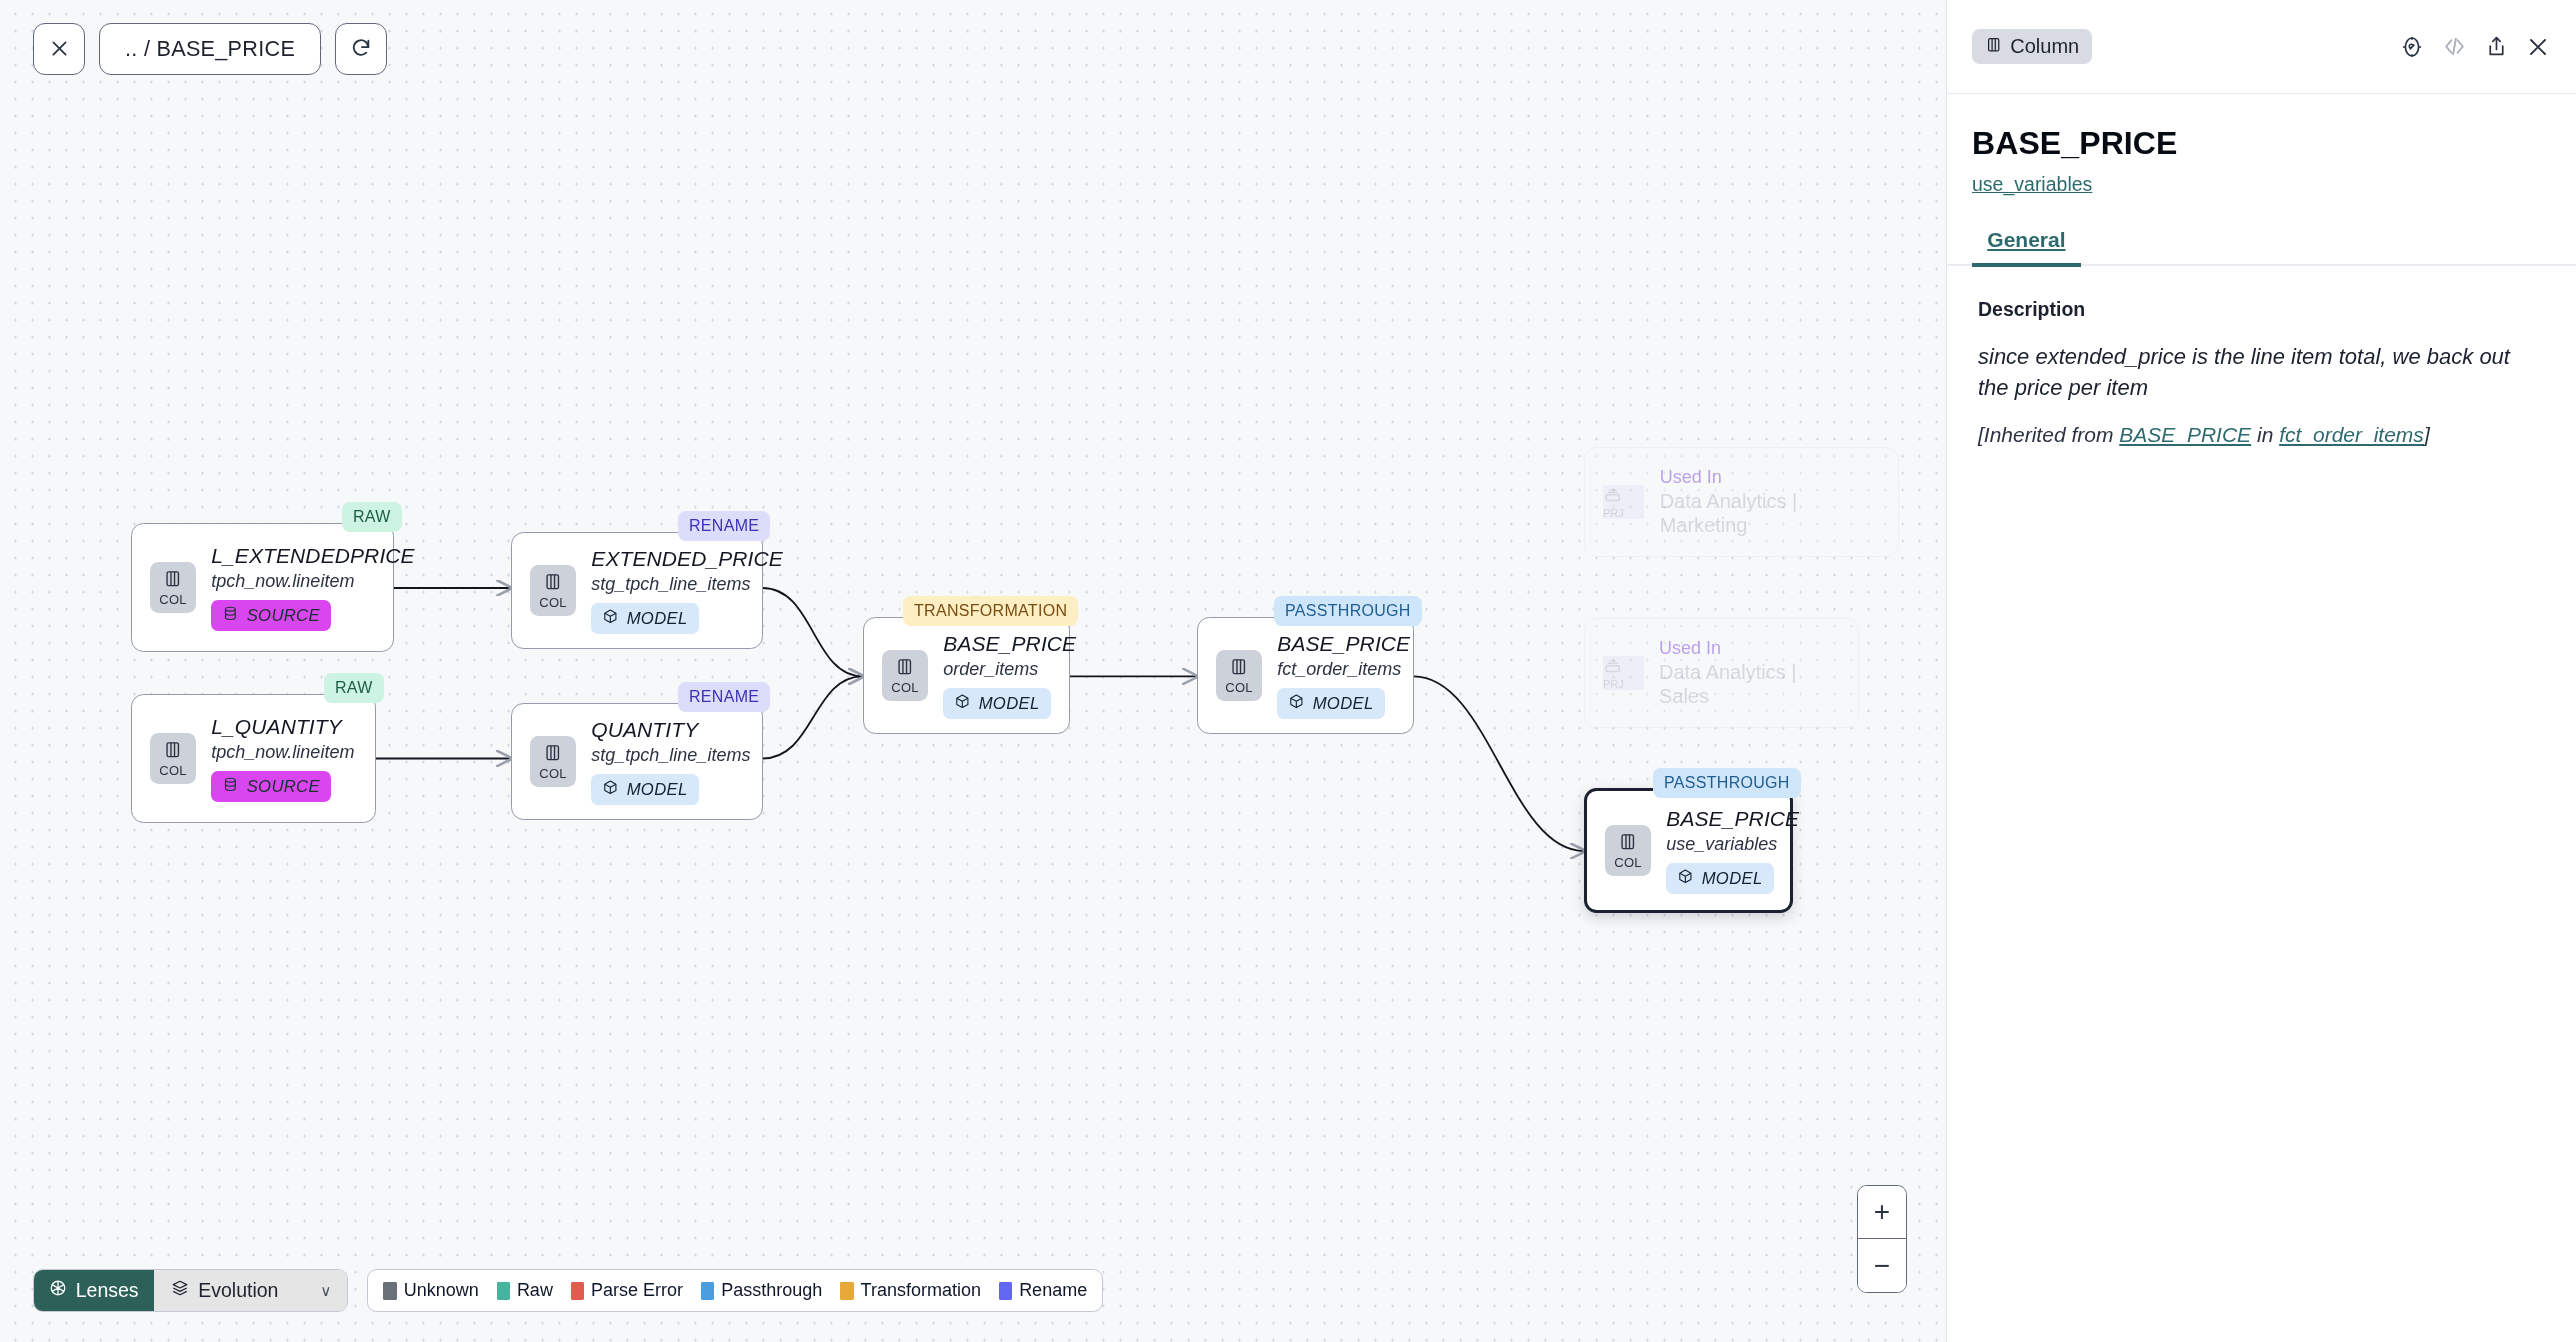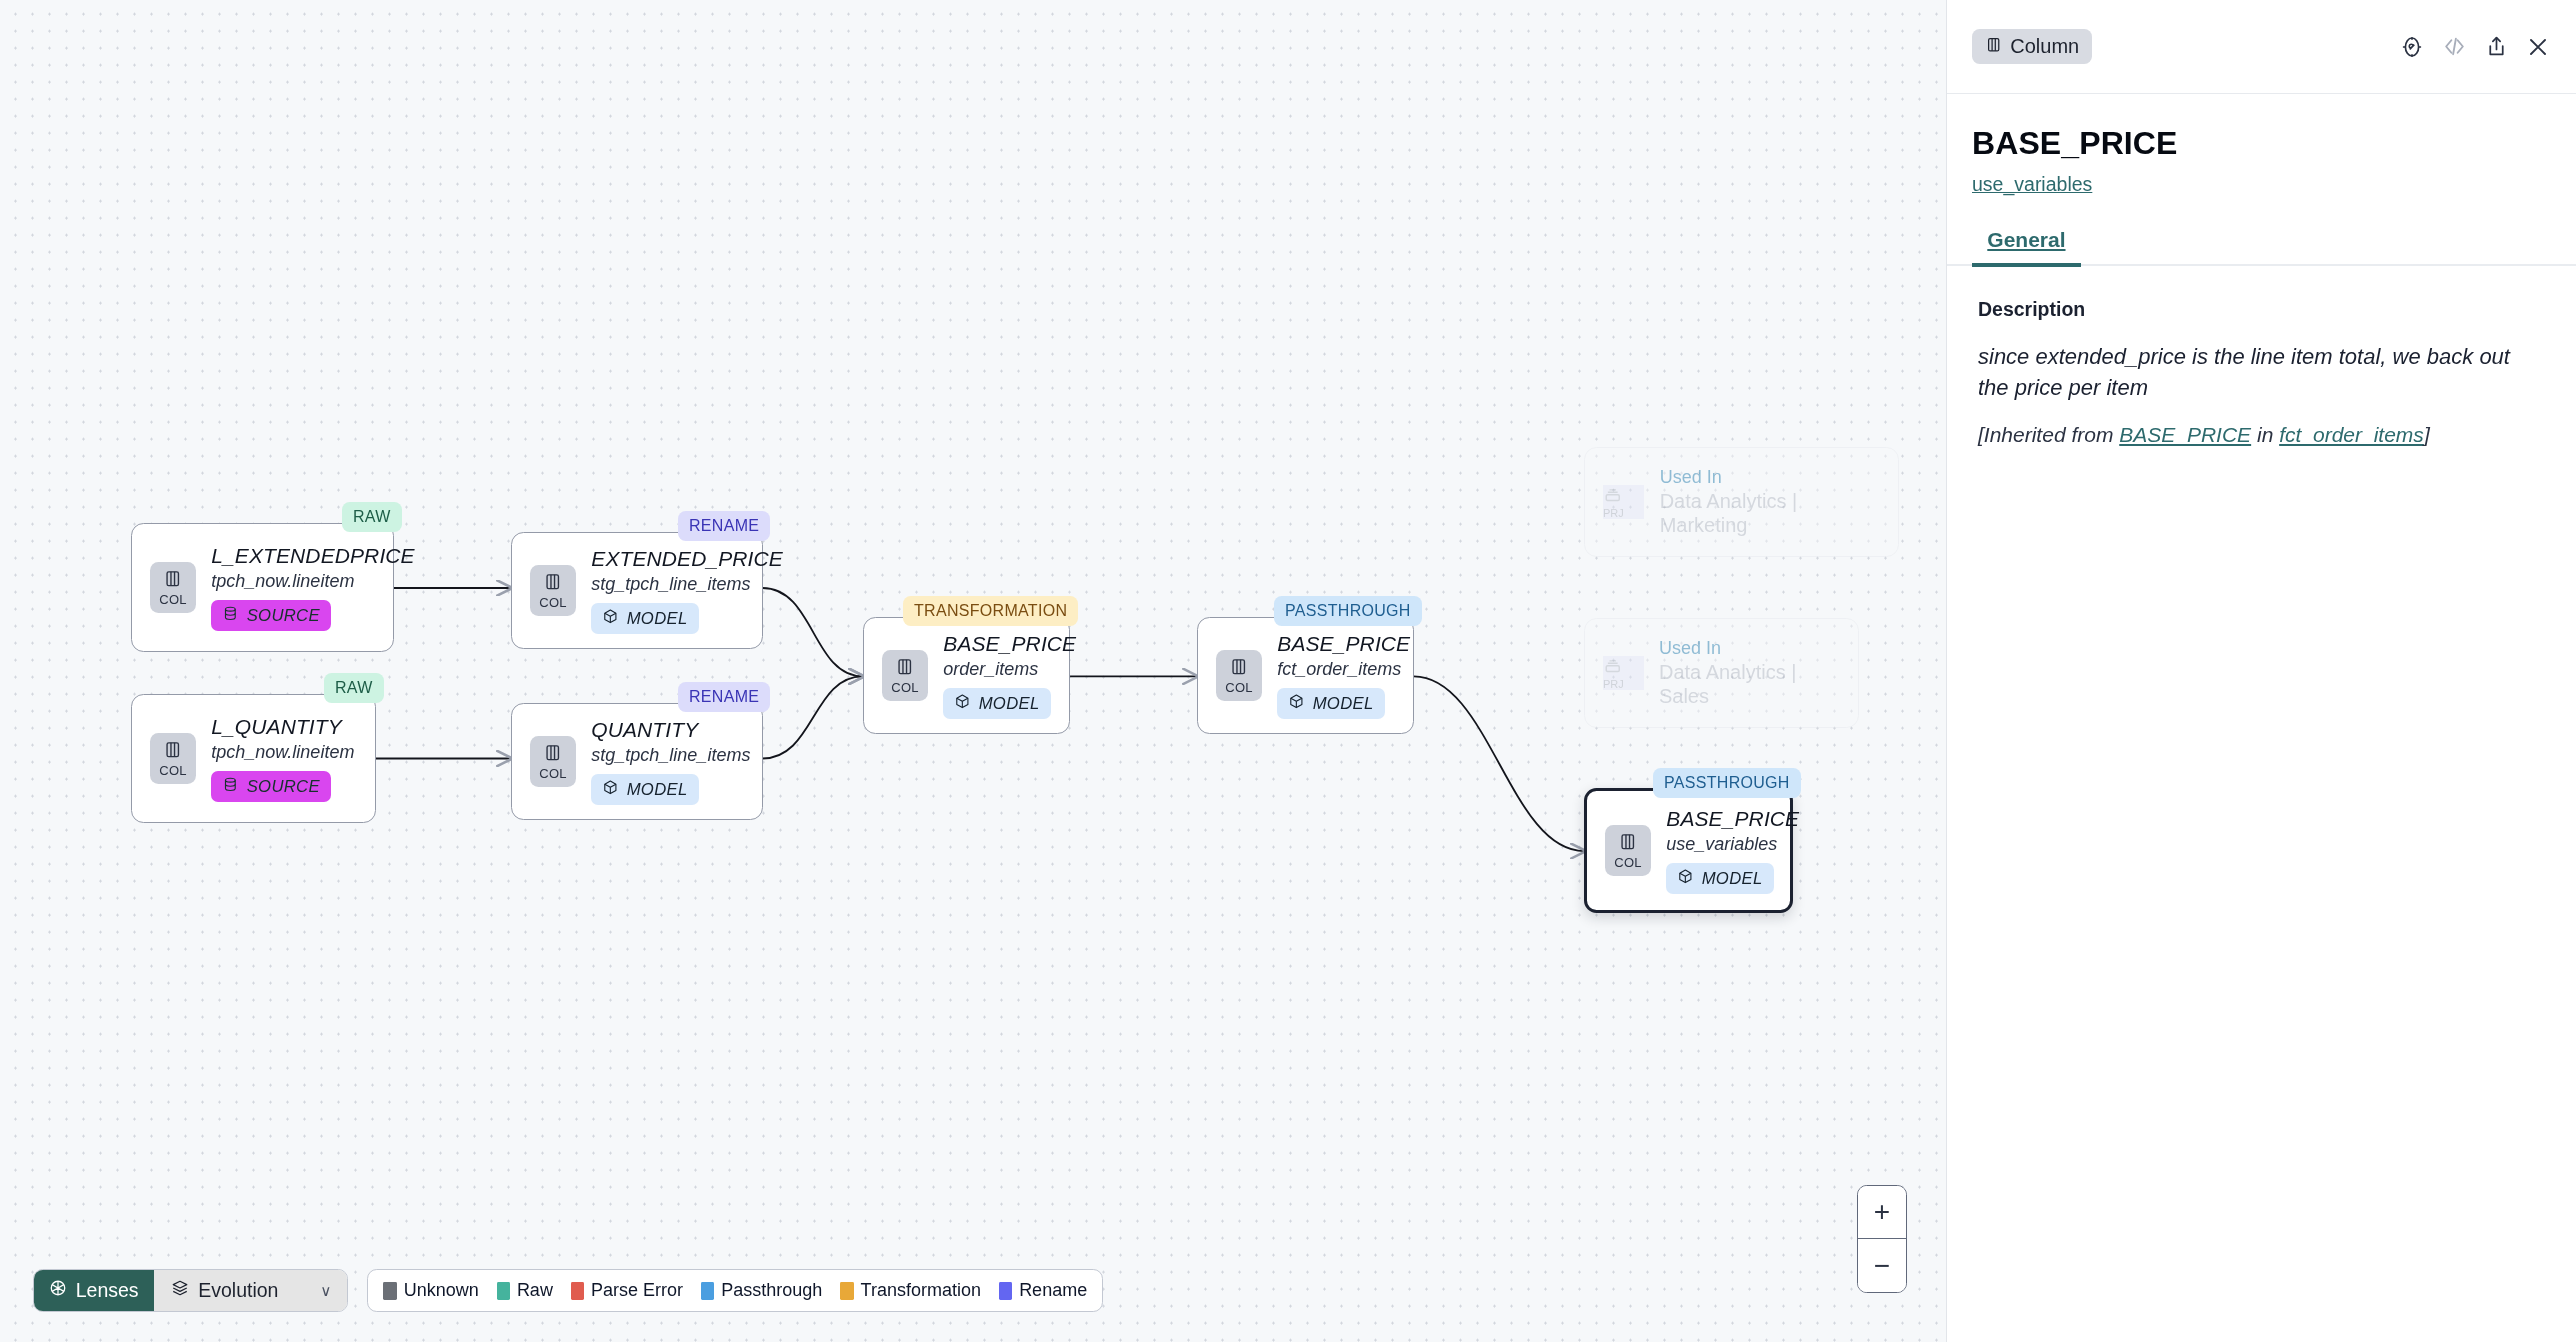--- a/index.html
+++ b/index.html
@@ -73,21 +73,21 @@
 
   
   .used-card {
     position: absolute; background: #f8f9fb;
     border: 1.4px solid #e4e7ec; border-radius: 12.5px;
     display: flex; align-items: center; gap: 15.3px; padding: 0 18px;
     opacity: .42; z-index: 8; cursor: pointer;
   }
   .used-card .kind-badge { background: #e3e4f6; }
   .used-card .kb-label { color: #9ba1ae; }
-  .used-card .u-lbl { font-size: 18px; color: #0369a1; line-height: 1.2; }
+  .used-card .u-lbl { font-size: 18px; color: #6d28d9; line-height: 1.2; }
   .used-card .u-val { font-size: 20px; color: #a7adb9; line-height: 1.2; }
 
   svg.edges { position: absolute; inset: 0; width: 100%; height: 100%; z-index: 5; pointer-events: none; }
 
   
   .zoom-ctrl {
     position: absolute; right: 39px; bottom: 50px; width: 50px;
     border: 1.4px solid #60687a; border-radius: 9.7px; background: #fff;
     overflow: hidden; z-index: 30;
   }
@@ -137,20 +137,38 @@
   .inherit { font-size: 21px; font-style: italic; color: #2b3242; margin-top: 19.5px; }
   .inherit a { color: #2d6a6d; text-decoration: underline; cursor: pointer; }
 </style>
 </head>
 <body>
 
 <div id="app">
 
   <div id="canvas">
 
+    <div class="tl-bar">
+      <div class="tl-btn tl-square">
+        <span>
+          <svg width="21" height="21" viewBox="0 0 24 24" fill="none" stroke="#2b3242" stroke-width="2" stroke-linecap="round">
+              <path d="M5 5 L19 19 M19 5 L5 19"></path>
+            </svg>
+        </span>
+      </div>
+      <div class="tl-btn tl-path">.. / BASE_PRICE</div>
+      <div class="tl-btn tl-square">
+        <span>
+          <svg width="22" height="22" viewBox="0 0 24 24" fill="none" stroke="#2b3242" stroke-width="2" stroke-linecap="round" stroke-linejoin="round">
+              <path d="M20 11a8 8 0 1 0-2.3 6.1"></path>
+              <path d="M20 4v7h-7"></path>
+            </svg>
+        </span>
+      </div>
+    </div>
 
     <svg class="edges" viewBox="0 0 2797 1930" preserveAspectRatio="none">
       <defs>
         <marker id="ah" markerWidth="9" markerHeight="9" refX="8" refY="4.5" orient="auto">
           <path d="M0 0 L9 4.5 L0 9" fill="none" stroke="#9aa0ad" stroke-width="1.4"></path>
         </marker>
       </defs>
       <g fill="none" stroke="#13151c" stroke-width="2.6" marker-end="url(#ah)">
         <path d="M566 845 L734 845"></path>
         <path d="M540 1090 L734 1090"></path>

